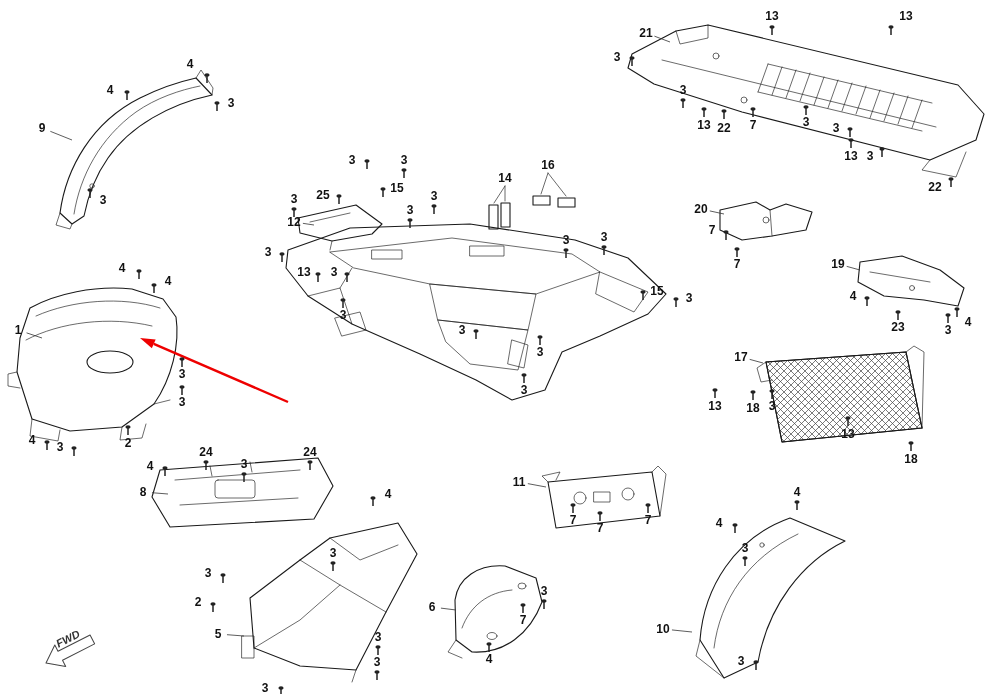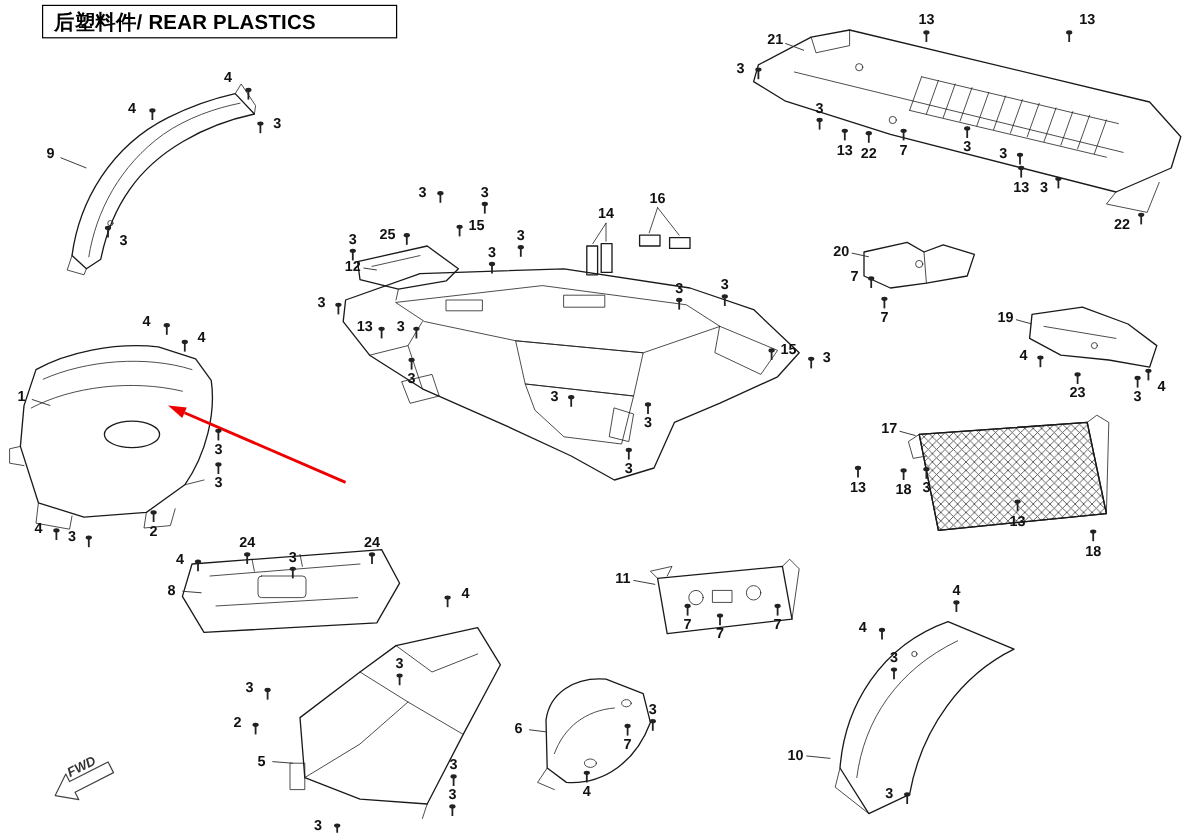--- a/index.html
+++ b/index.html
@@ -35,23 +35,20 @@
   text.fwd {
     font-family:"Liberation Sans", sans-serif;
     font-size:11px; font-weight:bold; font-style:italic; fill:#333;
   }
 </style>
 </head>
 <body>
 
 <div class="canvas">
 
-  <div class="title-box">
-    <span>后塑料件/ REAR PLASTICS</span>
-  </div>
 
   <svg id="diagram-svg" width="1000" height="694" viewBox="0 0 1000 694">
 
     <defs>
       <pattern id="xhatch" width="7" height="7" patternUnits="userSpaceOnUse">
         <path d="M0,7 L7,0 M0,0 L7,7" stroke="#444" stroke-width="0.7" fill="none"></path>
       </pattern>
     </defs>
 
     <g class="part">

